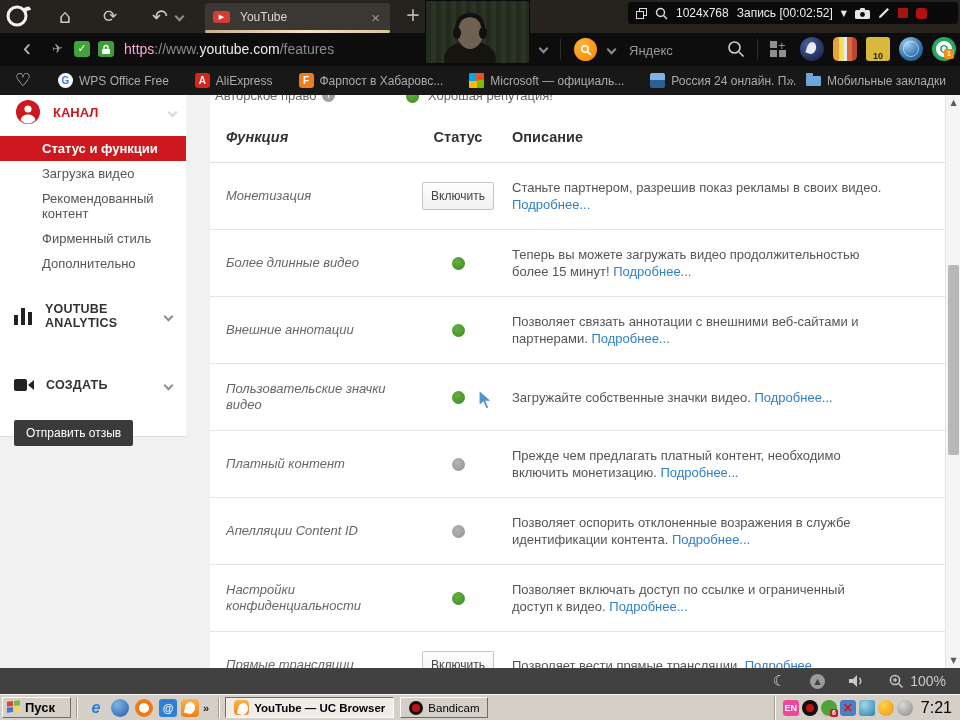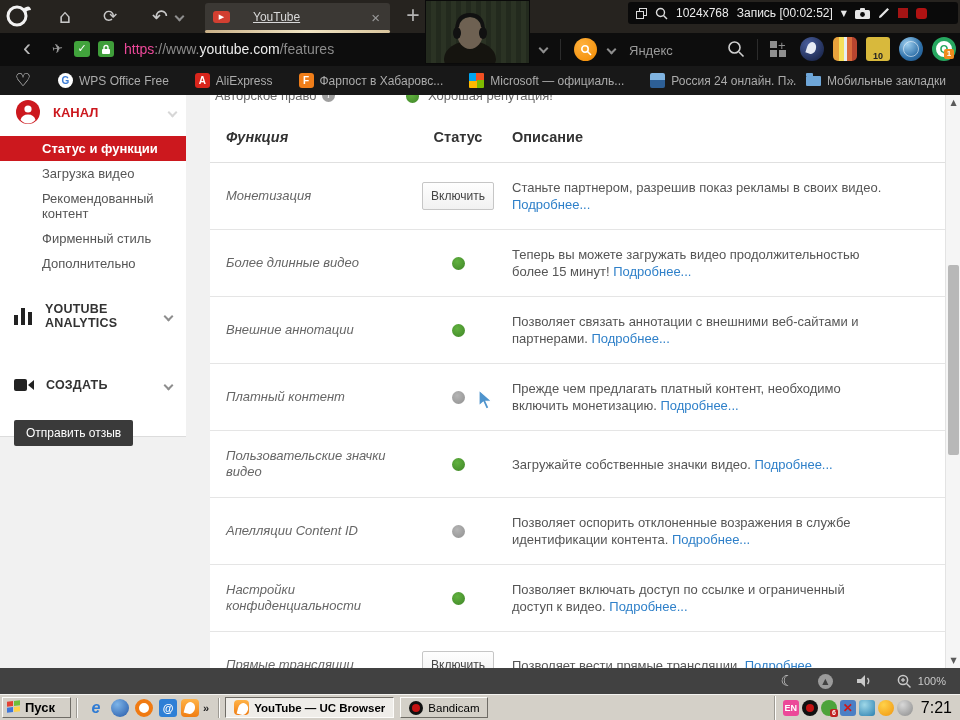--- a/index.html
+++ b/index.html
@@ -14,33 +14,33 @@
   .tabbar { position:absolute; left:0; top:0; width:960px; height:33px; background:#26231f; }
   .uc-logo { position:absolute; left:4px; top:2px; }
   .tb-btn { position:absolute; top:0; height:33px; line-height:33px; color:#c9c9c9; font-size:19px; text-align:center; width:34px; cursor:default; }
   .tb-home { left:48px; }
   .tb-refresh { left:93px; font-size:17px; }
   .tb-undo { left:143px; }
   .tb-undo-chev { position:absolute; left:176px; top:13px; }
   .chev { display:inline-block; width:7px; height:7px; border-right:2px solid #8e8e8e; border-bottom:2px solid #8e8e8e; transform:rotate(45deg); }
   .tab { position:absolute; left:205px; top:3px; width:185px; height:28px; background:#3b3834; border-radius:3px 3px 0 0; display:flex; align-items:center; padding:0 8px; }
   .tab-fav { width:17px; height:12px; background:#d23f31; border-radius:3px; color:#fff; font-size:7px; line-height:12px; text-align:center; flex:none; }
-  .tab-title { color:#d8d8d8; font-size:12px; margin-left:23px; flex:1;text-decoration:underline; }
+  .tab-title { color:#d8d8d8; font-size:12px; margin-left:10px; flex:1; }
   .tab-close { color:#9a9a9a; font-size:15px; padding:0 2px; }
   .tab-underline { position:absolute; left:205px; top:30px; width:185px; height:3px; border-radius:2px; background:linear-gradient(90deg,#c9b088,#f1e5c4 55%,#d8c49c); }
   .newtab { position:absolute; left:398px; top:0; width:30px; height:33px; line-height:31px; text-align:center; color:#b5b5b5; font-size:23px; }
 
   .addressbar { position:absolute; left:0; top:33px; width:960px; height:33px; background:#0d0d0d; }
   .ab-back { position:absolute; left:14px; top:0; width:26px; height:33px; line-height:30px; text-align:center; color:#b9b9b9; font-size:24px; }
   .ab-rocket { position:absolute; left:52px; top:8px; color:#9b9b9b; font-size:13px; transform:rotate(-8deg); }
   .badge-sq { position:absolute; top:8px; width:16px; height:16px; border-radius:3px; color:#fff; font-size:11px; line-height:16px; text-align:center; }
   .ab-check { left:74px; background:#41a33c; }
   .ab-lock { left:98px; background:#3f9e3a; }
   .url { position:absolute; left:124px; top:8px; font-size:14px; white-space:nowrap; }
-  .u-scheme { color:#ec4899; } .u-dim { color:#8b8b8b; } .u-host { color:#ececec; }
+  .u-scheme { color:#f9a8d4; } .u-dim { color:#8b8b8b; } .u-host { color:#ececec; }
   .ab-chev { position:absolute; left:540px; top:12px; }
   .vline { position:absolute; top:6px; width:1px; height:21px; background:#2c2c2c; }
   .ya-ball { position:absolute; left:574px; top:5px; width:23px; height:23px; border-radius:50%; background:radial-gradient(circle at 35% 30%,#ffb13d,#f28a00); display:flex; align-items:center; justify-content:center; }
   .ya-chev { position:absolute; left:608px; top:13px; }
   .ya-text { position:absolute; left:629px; top:10px; color:#9a9a9a; font-size:13px; }
   .ab-mag { position:absolute; left:727px; top:7px; }
   .grid-ic { position:absolute; left:770px; top:8px; width:17px; height:17px; }
   .grid-ic i { position:absolute; width:7px; height:7px; background:#8f8f8f; }
   .grid-ic i:nth-child(1){left:0;top:0;} .grid-ic i:nth-child(2){left:0;top:9px;} .grid-ic i:nth-child(3){left:9px;top:9px;}
   .grid-ic b { position:absolute; left:8px; top:-3px; color:#8f8f8f; font-size:13px; font-weight:normal; }
@@ -118,21 +118,21 @@
 
   .scrollbar { position:absolute; left:945px; top:0; width:15px; height:573px; background:#f5f5f5; border-left:1px solid #e3e3e3; }
   .sb-arrow { position:absolute; left:0; width:15px; height:15px; color:#5a5a5a; font-size:8px; line-height:15px; text-align:center; }
   .sb-up { top:0; } .sb-down { bottom:0; }
   .sb-thumb { position:absolute; left:2px; top:170px; width:11px; height:190px; background:#b8b8b8; border-radius:2px; }
 
   
   .statusstrip { position:absolute; left:0; top:668px; width:960px; height:26px; background:#414141; display:flex; align-items:center; justify-content:flex-end; gap:24px; padding-right:14px; color:#c9c9c9; }
   .ss-moon { font-size:15px; }
   .ss-up { width:15px; height:15px; border-radius:50%; background:#9b9b9b; color:#414141; font-size:8px; line-height:15px; text-align:center; }
-  .ss-zoom { display:flex; align-items:center; gap:6px; font-size:11px; }
+  .ss-zoom { display:flex; align-items:center; gap:6px; font-size:14px; }
 
   
   .taskbar { position:absolute; left:0; top:694px; width:960px; height:26px; background:#d4d0c8; border-top:1px solid #f4f3f0; display:flex; align-items:center; }
   .raised { border:1px solid; border-color:#fdfcfa #6f6c66 #6f6c66 #fdfcfa; background:#d4d0c8; }
   .sunken { border:1px solid; border-color:#6f6c66 #fdfcfa #fdfcfa #6f6c66; background:#efede9; }
   .start-btn { margin-left:2px; height:21px; display:flex; align-items:center; gap:4px; padding:0 15px 0 4px; font-weight:bold; font-size:13px; color:#000; font-family:inherit; }
   .winflag { width:14px; height:13px; display:grid; grid-template-columns:6px 6px; grid-template-rows:5px 5px; gap:1px; transform:skewY(-6deg); }
   .winflag i:nth-child(1){background:#e34234;} .winflag i:nth-child(2){background:#6fbf3a;}
   .winflag i:nth-child(3){background:#3f76d8;} .winflag i:nth-child(4){background:#ffd24a;}
   .tb-sep { width:1px; height:20px; margin:0 5px; border-left:1px solid #9d9a93; border-right:1px solid #fdfcfa; }
@@ -387,35 +387,35 @@
             <div class="c-desc"><span data-name="feature-description">Теперь вы можете загружать видео продолжительностью более 15 минут!</span> <a class="lnk" data-name="more-link">Подробнее...</a></div>
           </div>
           <div class="trow" data-name="table-row" data-status="on">
             <div class="c-name" data-name="feature-name">Внешние аннотации</div>
             <div class="c-status" data-name="feature-status-cell">
 
               <span class="dot" data-name="status-dot"></span>
             </div>
             <div class="c-desc"><span data-name="feature-description">Позволяет связать аннотации с внешними веб-сайтами и партнерами.</span> <a class="lnk" data-name="more-link">Подробнее...</a></div>
           </div>
+          <div class="trow" data-name="table-row" data-status="on">
+            <div class="c-name" data-name="feature-name">Пользовательские значки видео</div>
+            <div class="c-status" data-name="feature-status-cell">
+
+              <span class="dot" data-name="status-dot"></span>
+            </div>
+            <div class="c-desc"><span data-name="feature-description">Загружайте собственные значки видео.</span> <a class="lnk" data-name="more-link">Подробнее...</a></div>
+          </div>
           <div class="trow" data-name="table-row" data-status="off">
             <div class="c-name" data-name="feature-name">Платный контент</div>
             <div class="c-status" data-name="feature-status-cell">
 
               <span class="dot" data-name="status-dot"></span>
             </div>
             <div class="c-desc"><span data-name="feature-description">Прежде чем предлагать платный контент, необходимо включить монетизацию.</span> <a class="lnk" data-name="more-link">Подробнее...</a></div>
-          </div>
-          <div class="trow" data-name="table-row" data-status="on">
-            <div class="c-name" data-name="feature-name">Пользовательские значки видео</div>
-            <div class="c-status" data-name="feature-status-cell">
-
-              <span class="dot" data-name="status-dot"></span>
-            </div>
-            <div class="c-desc"><span data-name="feature-description">Загружайте собственные значки видео.</span> <a class="lnk" data-name="more-link">Подробнее...</a></div>
           </div>
           <div class="trow" data-name="table-row" data-status="off">
             <div class="c-name" data-name="feature-name">Апелляции Content ID</div>
             <div class="c-status" data-name="feature-status-cell">
 
               <span class="dot" data-name="status-dot"></span>
             </div>
             <div class="c-desc"><span data-name="feature-description">Позволяет оспорить отклоненные возражения в службе идентификации контента.</span> <a class="lnk" data-name="more-link">Подробнее...</a></div>
           </div>
           <div class="trow" data-name="table-row" data-status="on">

